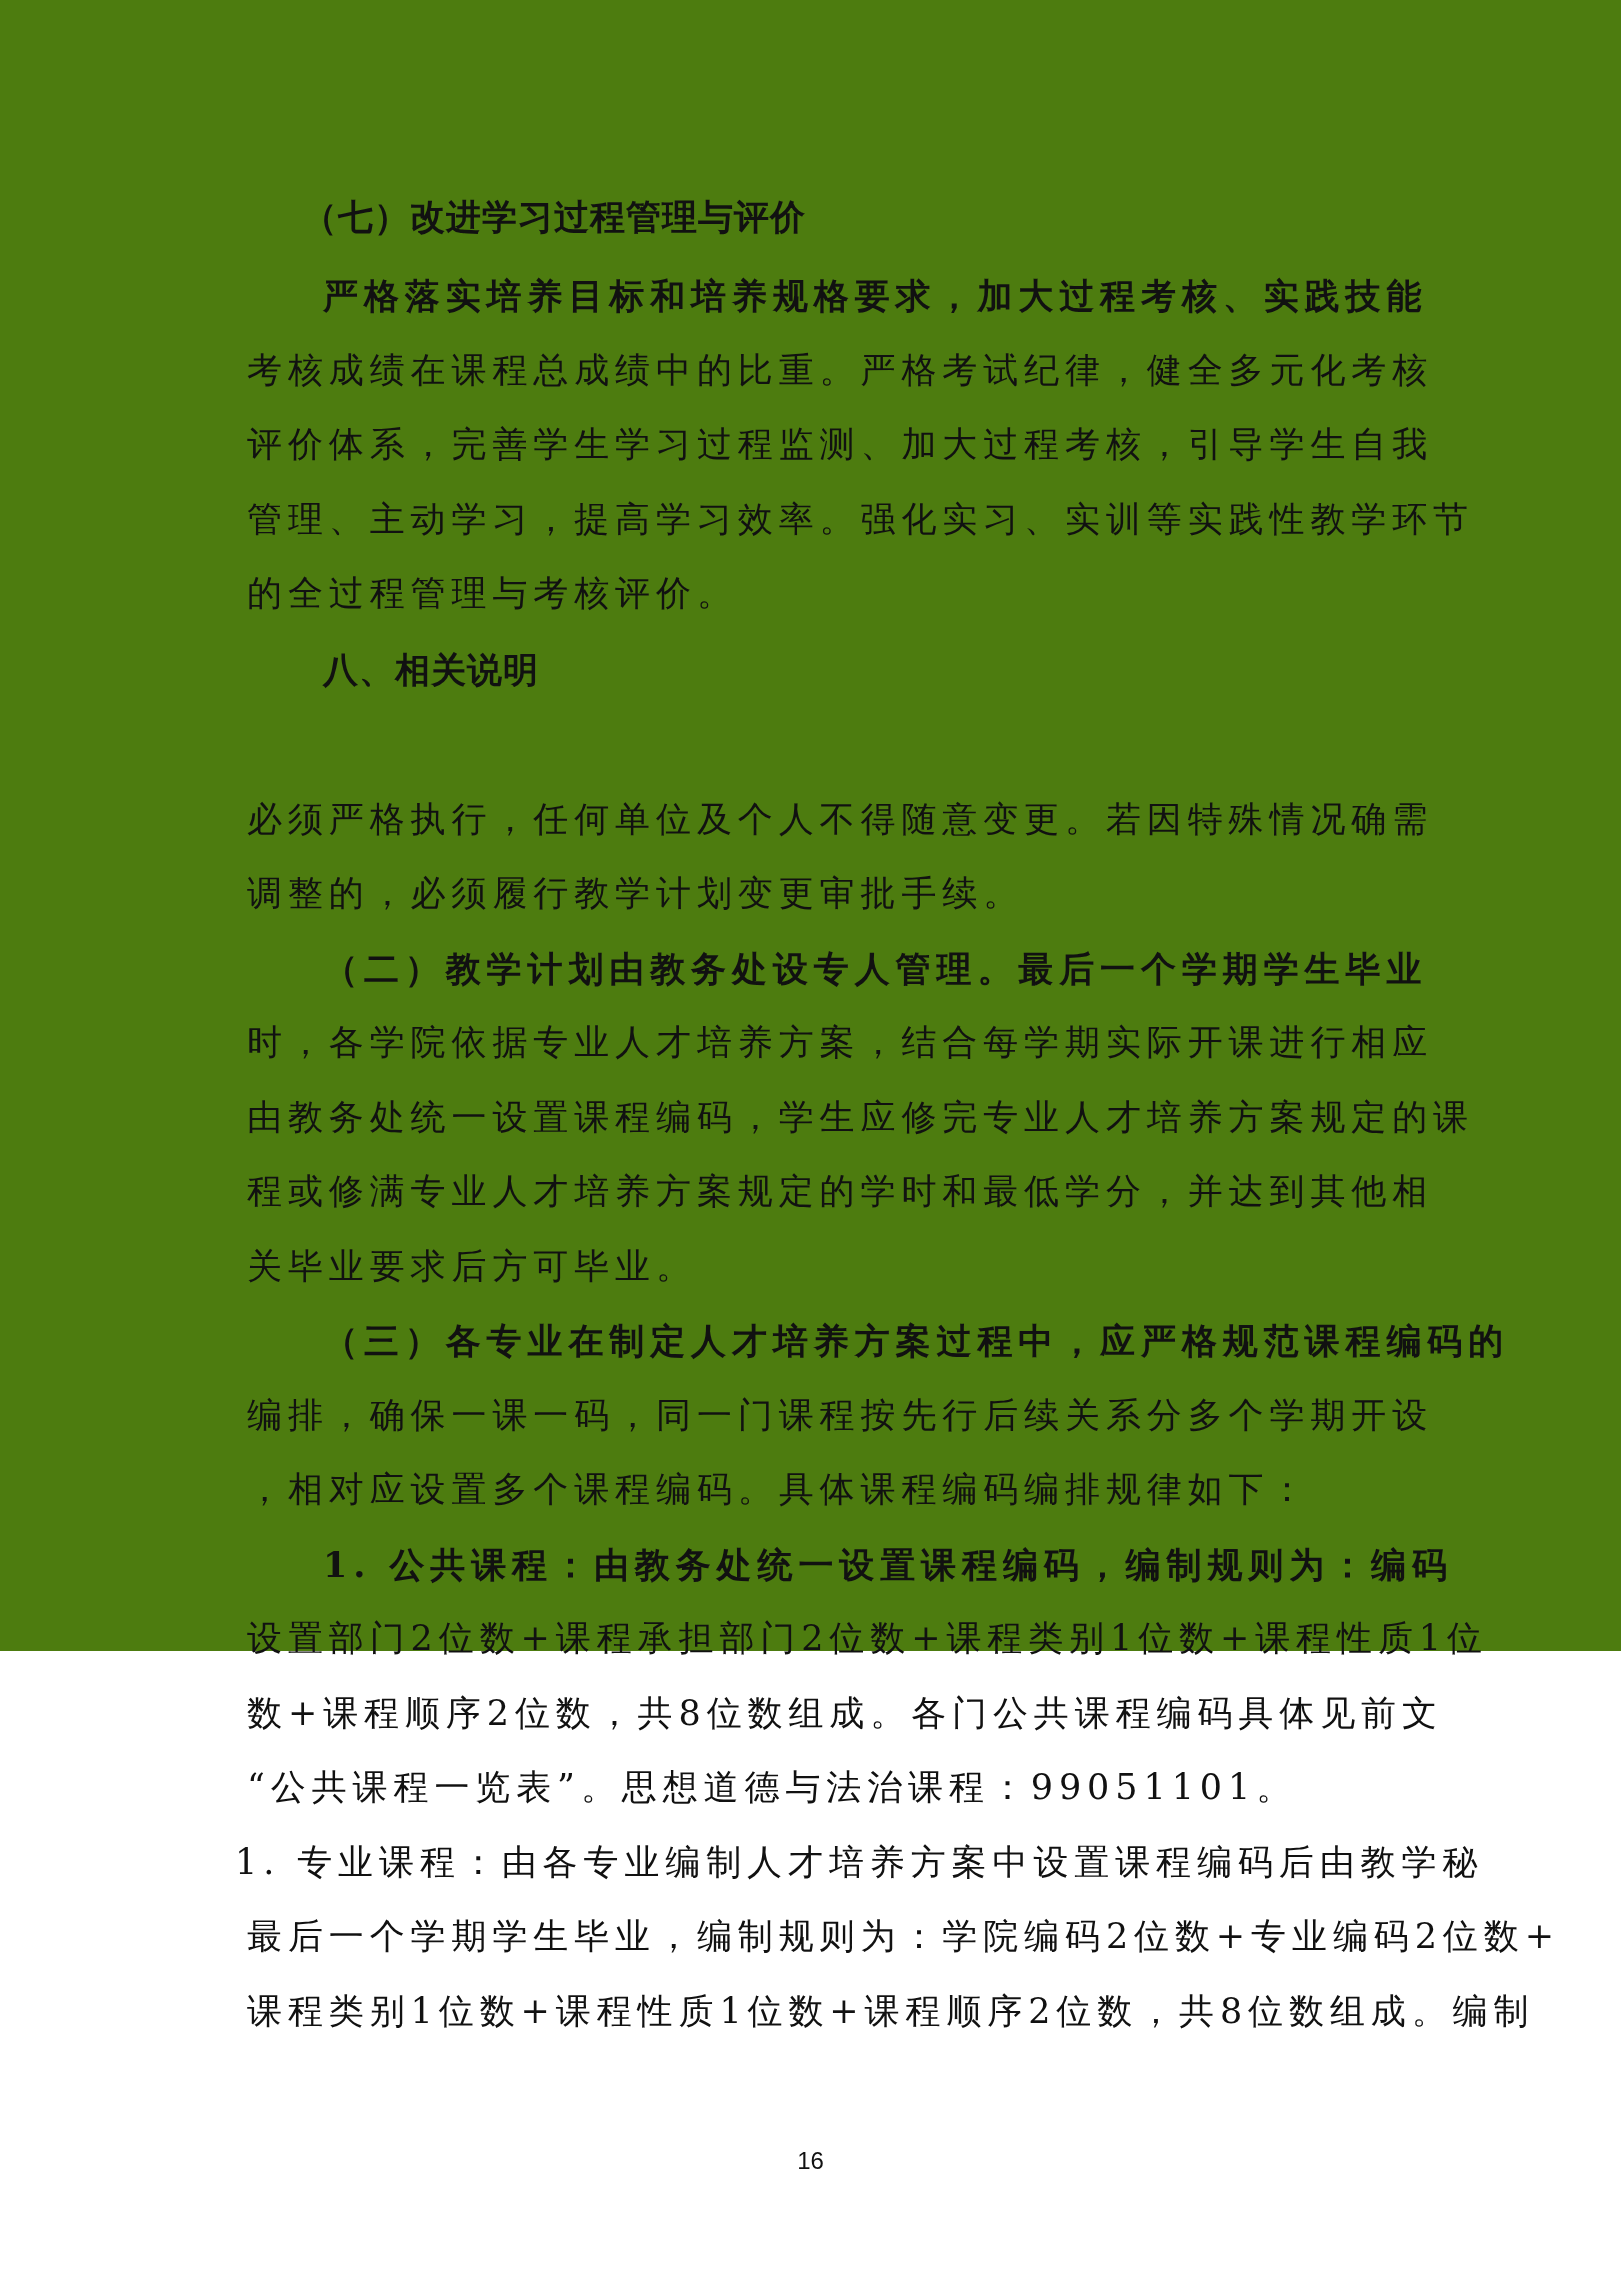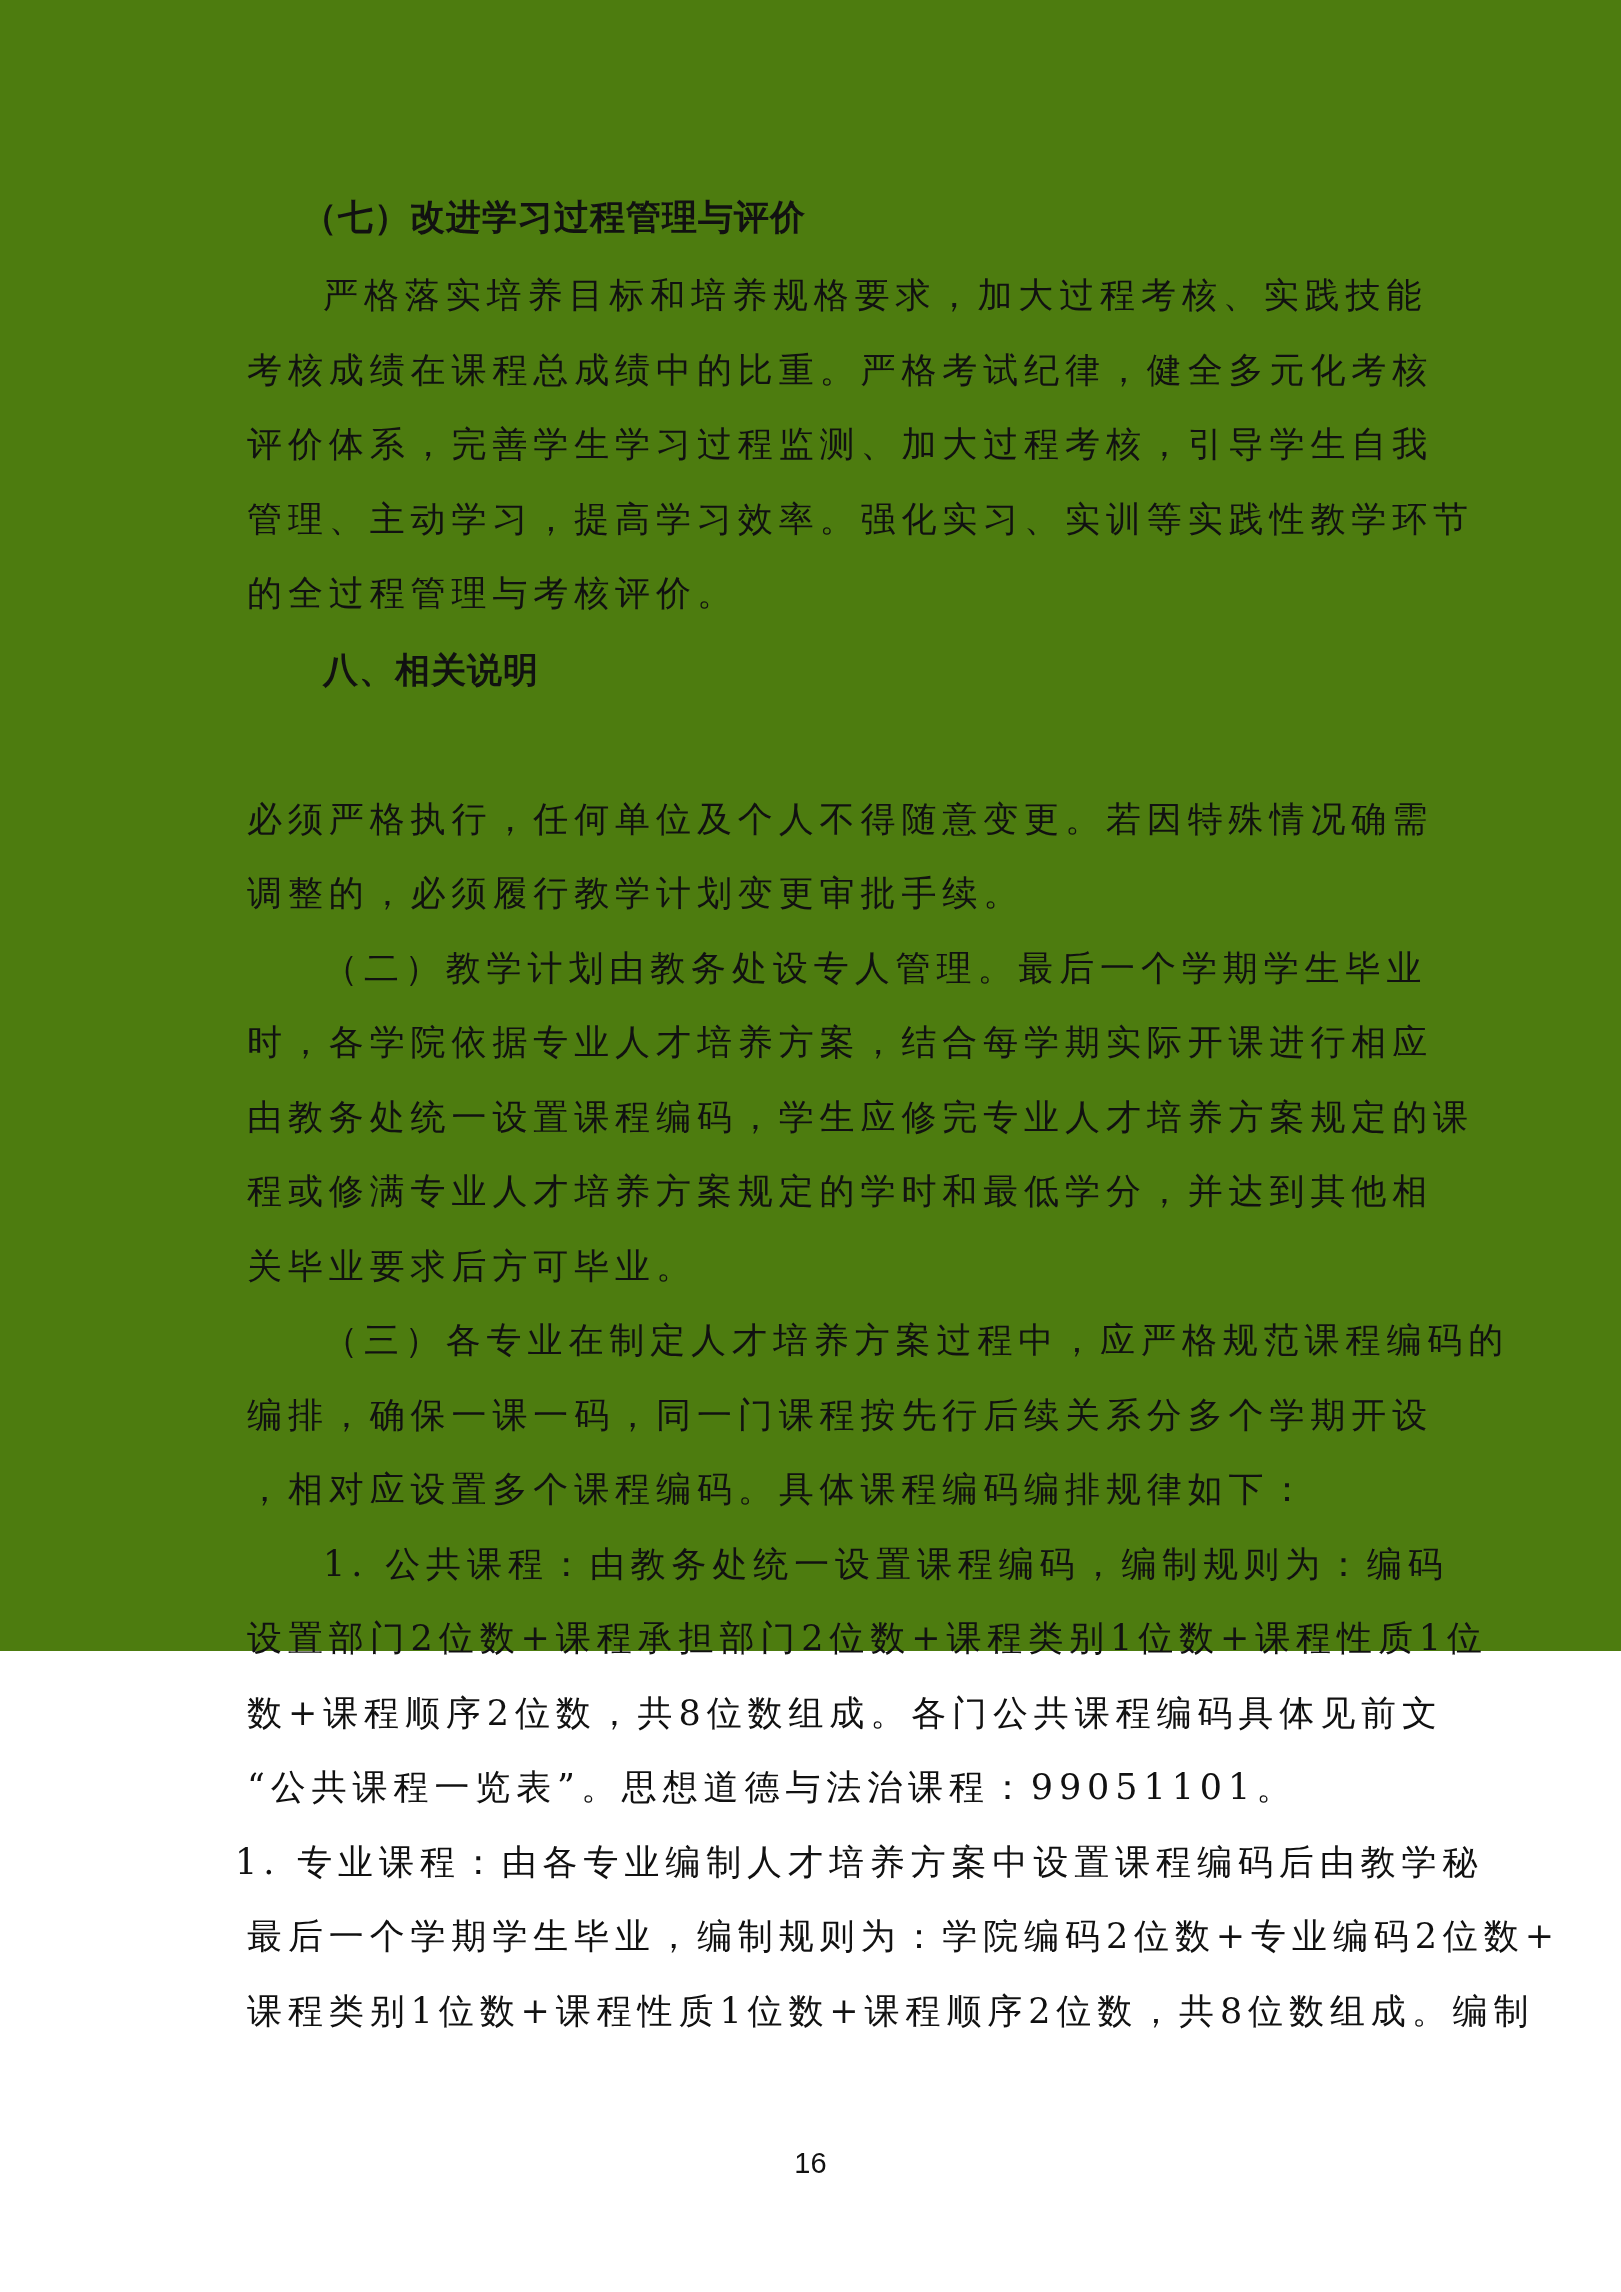--- a/index.html
+++ b/index.html
@@ -10,26 +10,26 @@
     left: 247px;
     width: 1137px;
     font-family: "DejaVu Serif", "Liberation Serif", serif;
     font-size: 35px;
     line-height: 39px;
     color: #111111;
     white-space: nowrap;
     letter-spacing: 5.9px;
   }
   .line.heading { font-family: "DejaVu Sans", "Liberation Sans", sans-serif; font-weight: bold; letter-spacing: 1px; }
-  .indent { left: 323px; width: 1061px; }
+  .indent { left: 323px; width: 1061px; font-weight: bold; }
   .h7 { left: 302px; }
   .flush { left: 235px; }
   .pagenum {
     position: absolute; top: 2147px; left: 0; width: 1621px; text-align: center;
-    font-family: "Liberation Sans", sans-serif; font-size: 29px; color: #111;
+    font-family: "Liberation Sans", sans-serif; font-size: 24px; color: #111;
   }
 </style>
 </head>
 <body>
 
 <div class="page">
 
   <div class="line heading h7" style="top:198px">（七）改进学习过程管理与评价</div>
 
   <div class="line indent" style="top:276px">严格落实培养目标和培养规格要求，加大过程考核、实践技能</div>

